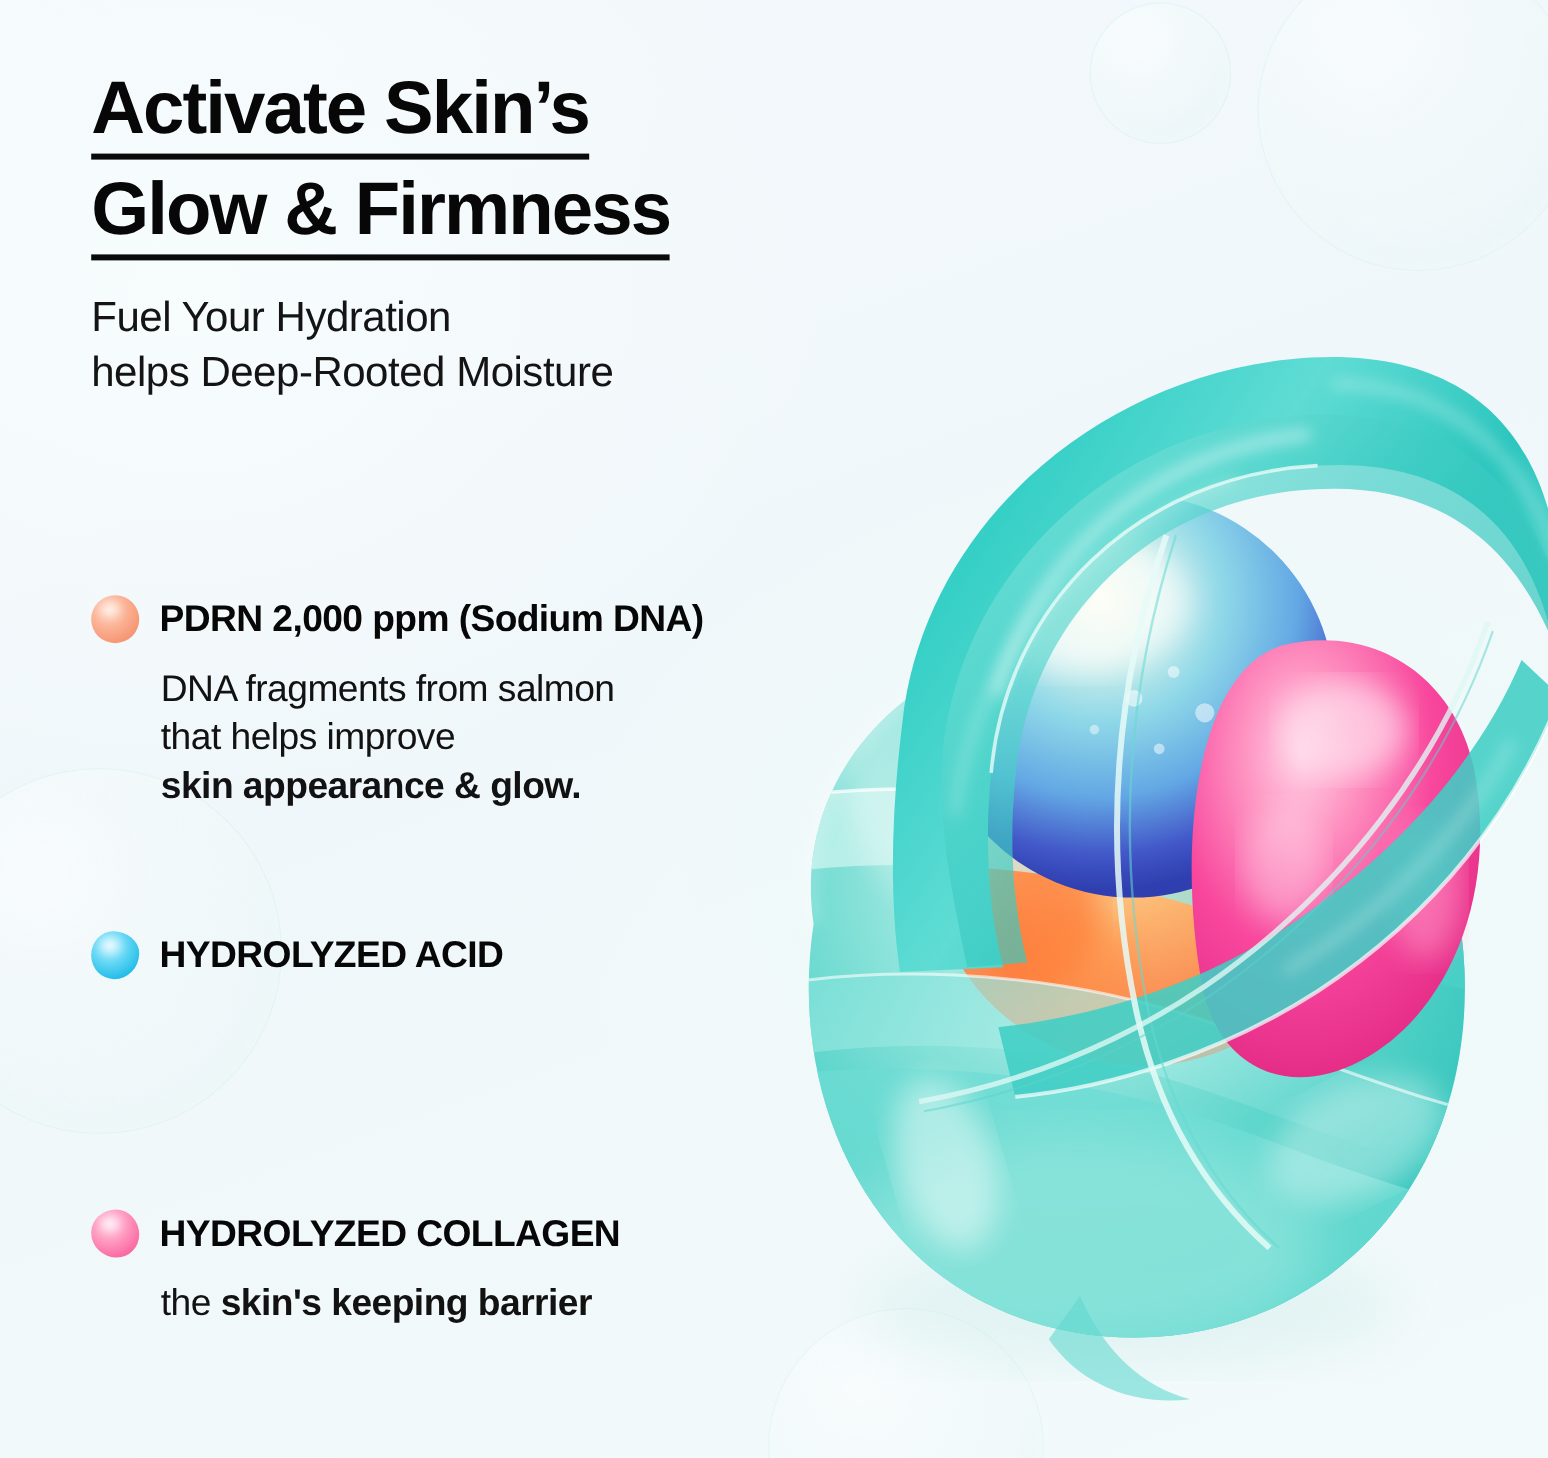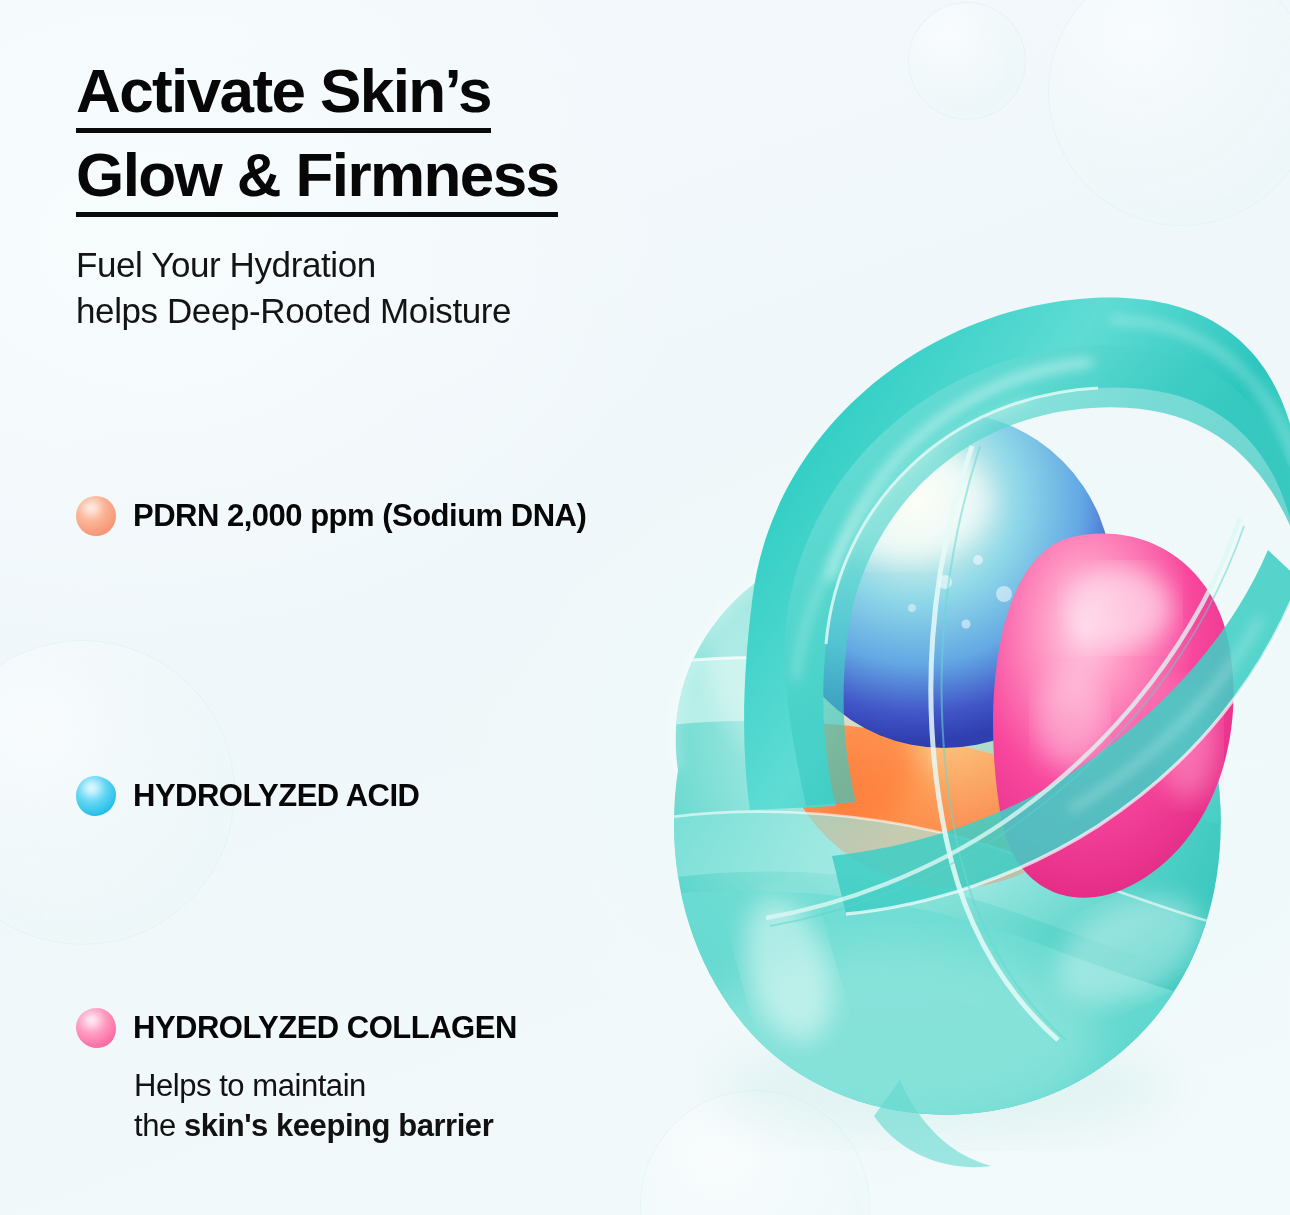--- a/index.html
+++ b/index.html
@@ -333,33 +333,37 @@
   <div id="subhead">
     <div>Fuel Your Hydration</div>
     <div>helps Deep-Rooted Moisture</div>
   </div>
 
   <div class="ingredient" id="ing-0">
     <div class="ing-head">
       <span class="ing-icon icon-pdrn"></span>
       <span class="ing-title">PDRN 2,000 ppm (Sodium DNA)</span>
     </div>
+    <div class="ing-desc">
+      <div>DNA fragments from salmon</div>
+      <div>that helps improve</div>
+      <div><b>skin appearance &amp; glow.</b></div>
+    </div>
   </div>
 
   <div class="ingredient" id="ing-1">
     <div class="ing-head">
       <span class="ing-icon icon-ha"></span>
       <span class="ing-title">HYDROLYZED ACID</span>
     </div>
   </div>
 
   <div class="ingredient" id="ing-2">
     <div class="ing-head">
       <span class="ing-icon icon-collagen"></span>
       <span class="ing-title">HYDROLYZED COLLAGEN</span>
     </div>
     <div class="ing-desc">
-      <div>Helps to maintain</div>
       <div><span>the </span><b>skin's keeping barrier</b></div>
     </div>
   </div>
 
 </div>
 
 </body></html>

